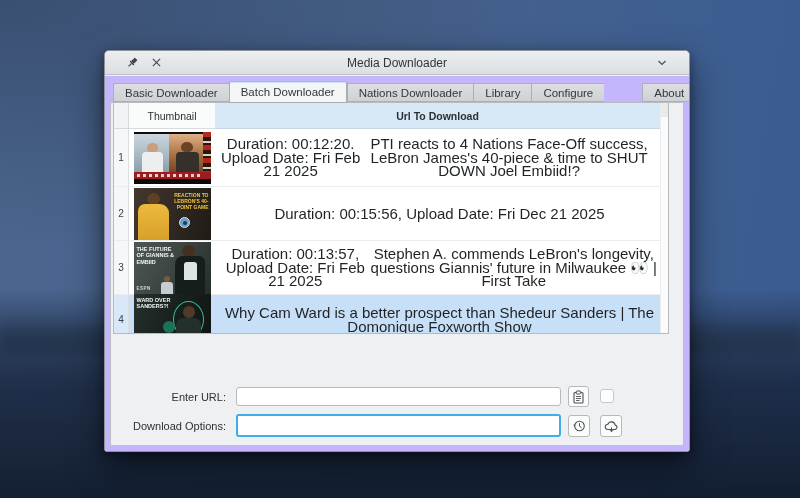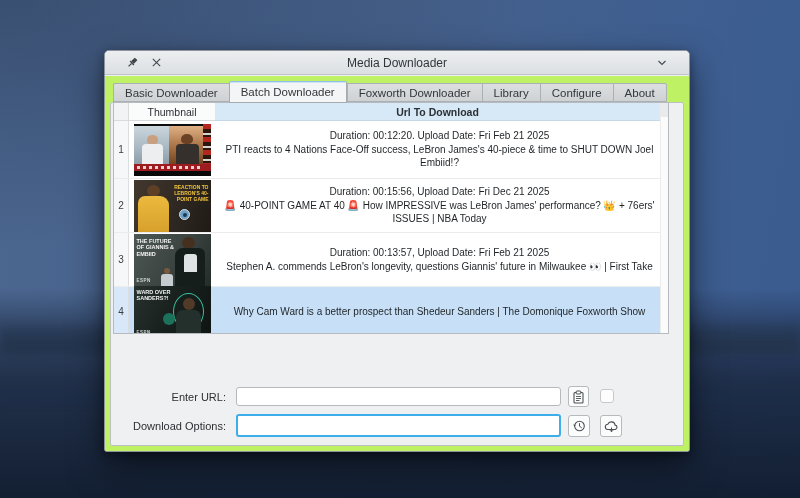--- a/index.html
+++ b/index.html
@@ -32,58 +32,58 @@
     position:relative; height:24px;
     background:linear-gradient(180deg,#ecееf0,#ecedef 40%,#dcdfe2);
     background:linear-gradient(180deg,#eceef0,#dcdfe2);
     border-bottom:1px solid #bfc3c7; display:flex; align-items:center; padding:0 19px;
   }
   .tb-icon { width:16px; height:16px; display:flex; align-items:center; justify-content:center; margin-right:8px; cursor:pointer; }
   .tb-title { position:absolute; left:50%; transform:translateX(-50%);
     font-size:12px; color:#31353a; white-space:nowrap; }
   .tb-right { margin-left:auto; margin-right:0; }
 
-  .content { position:absolute; top:25px; left:0; right:0; bottom:0; background:#bef264; }
+  .content { position:absolute; top:25px; left:0; right:0; bottom:0; background:#c4b5fd; }
 
   
   .tabbar { position:absolute; left:8px; top:5px; height:21px; display:flex; z-index:3; }
   .tab {
     height:19px; margin-top:2px; padding:0 11px; line-height:18px; font-size:11.5px; color:#33373b;
     background:linear-gradient(180deg,#dcdee0,#cfd2d4);
     border:1px solid #aab0b4; border-right-width:0; cursor:pointer; white-space:nowrap;
   }
   .tab:first-child { border-radius:2px 0 0 0; }
-  .tab:last-child { border-right-width:1px; border-radius:0 2px 0 0; }
+  .tab:last-child { border-right-width:1px; border-radius:0 2px 0 0;margin-left:38px; }
   .tab.active {
     height:22px; margin-top:0; line-height:20px; background:#f4f5f6;
     border:1px solid #a6acb0; border-top:1px solid #8fbfe8;
     box-shadow:inset 0 1px 0 #cfe4f5; border-radius:2px 2px 0 0; position:relative; z-index:4;
   }
 
   .pane { position:absolute; left:5px; right:5px; top:26px; bottom:5px;
     border:1px solid #bcc0c4; border-radius:2px; background:#eff0f1; }
 
   
   .table { position:absolute; left:8px; top:26px; width:556px; height:232px;
     background:#fff; border:1px solid #b7bbbf; overflow:hidden; }
-  .thead { display:flex; height:18px; font-size:10.5px; color:#2c3034; }
+  .thead { display:flex; height:26px; font-size:10.5px; color:#2c3034; }
   .th-corner { width:15px; background:#f2f3f4; border-right:1px solid #d9dadb; border-bottom:1px solid #d9dadb; }
   .th-thumb { width:86px; display:flex; align-items:center; justify-content:center;
     background:#fafbfb; border-bottom:1px solid #d9dadb; }
   .th-url { flex:1; display:flex; align-items:center; justify-content:center; font-weight:bold;
     background:#d7e8f6; border-bottom:1px solid #c4d8e8; }
   .th-sb { width:8px; background:#e9eaeb; border-bottom:1px solid #d9dadb; }
   .trow { display:flex; border-bottom:1px solid #ececec; background:#fff; }
   .trow.selected { background:#c7e0f7; }
   .td-num { width:15px; background:#f6f7f8; border-right:1px solid #dcddde;
     display:flex; align-items:center; justify-content:center; font-size:10px; color:#3a3e42; }
   .trow.selected .td-num { background:#d8e8f8; }
   .td-thumb { width:86px; display:flex; align-items:center; justify-content:center; }
-  .td-url { flex:1; display:flex; flex-direction:column; align-items:center; justify-content:center;
-    text-align:center; font-size:10px; line-height:13.5px; color:#1f2326; padding:2px 10px 2px 6px; }
+  .td-url { flex:1; display:flex; flex-direction:row; align-items:center; justify-content:center;
+    text-align:center; font-size:15px; line-height:13.5px; color:#1f2326; padding:2px 10px 2px 6px; }
   .scroll-track { position:absolute; right:0; top:14px; bottom:0; width:8px;
     background:#fbfbfc; border-left:1px solid #ebecec; }
 
   
   .thumb { position:relative; width:77px; height:52px; overflow:hidden; background:#0d0d0d; flex:none; }
   .cap { position:absolute; font-weight:bold; text-transform:uppercase; }
   
   .t1-l { position:absolute; left:0; top:2px; width:35px; height:39px;
     background:linear-gradient(180deg,#ccd7dd 0%,#a9b8c2 55%,#8b9ca8 100%); }
   .t1-lh { position:absolute; left:13px; top:9px; width:11px; height:9px; border-radius:50% 50% 40% 40%; background:#c99f80; }
@@ -179,21 +179,21 @@
           <path d="M2.5 4l3.5 3.5L9.5 4" stroke="#4a4f54" stroke-width="1.2" fill="none"></path>
         </svg>
       </span>
     </div>
 
     <div class="content">
 
       <div class="tabbar">
         <div class="tab">Basic Downloader</div>
         <div class="tab active">Batch Downloader</div>
-        <div class="tab">Foxworth Downloader</div>
+        <div class="tab">Nations Downloader</div>
         <div class="tab">Library</div>
         <div class="tab">Configure</div>
         <div class="tab">About</div>
       </div>
 
       <div class="pane"></div>
 
       <div class="table">
         <div class="thead">
           <div class="th-corner"></div>
@@ -230,21 +230,20 @@
           <div class="td-thumb">
             <div class="thumb t2">
               <div class="t2-head"></div>
                 <div class="t2-body"></div>
               <div class="cap t2-cap">REACTION TO LEBRON'S 40-POINT GAME</div>
               <div class="t2-badge"></div>
             </div>
           </div>
           <div class="td-url">
             <div>Duration: 00:15:56, Upload Date: Fri Dec 21 2025</div>
-            <div>🚨 40-POINT GAME AT 40 🚨 How IMPRESSIVE was LeBron James' performance? 👑 + 76ers' ISSUES | NBA Today</div>
           </div>
         </div>
 
         <div class="trow" style="height:54px;">
           <div class="td-num">3</div>
           <div class="td-thumb">
             <div class="thumb t3">
               <div class="t3-ph"></div>
                 <div class="t3-pb"></div>
                 <div class="t3-stripe"></div>

